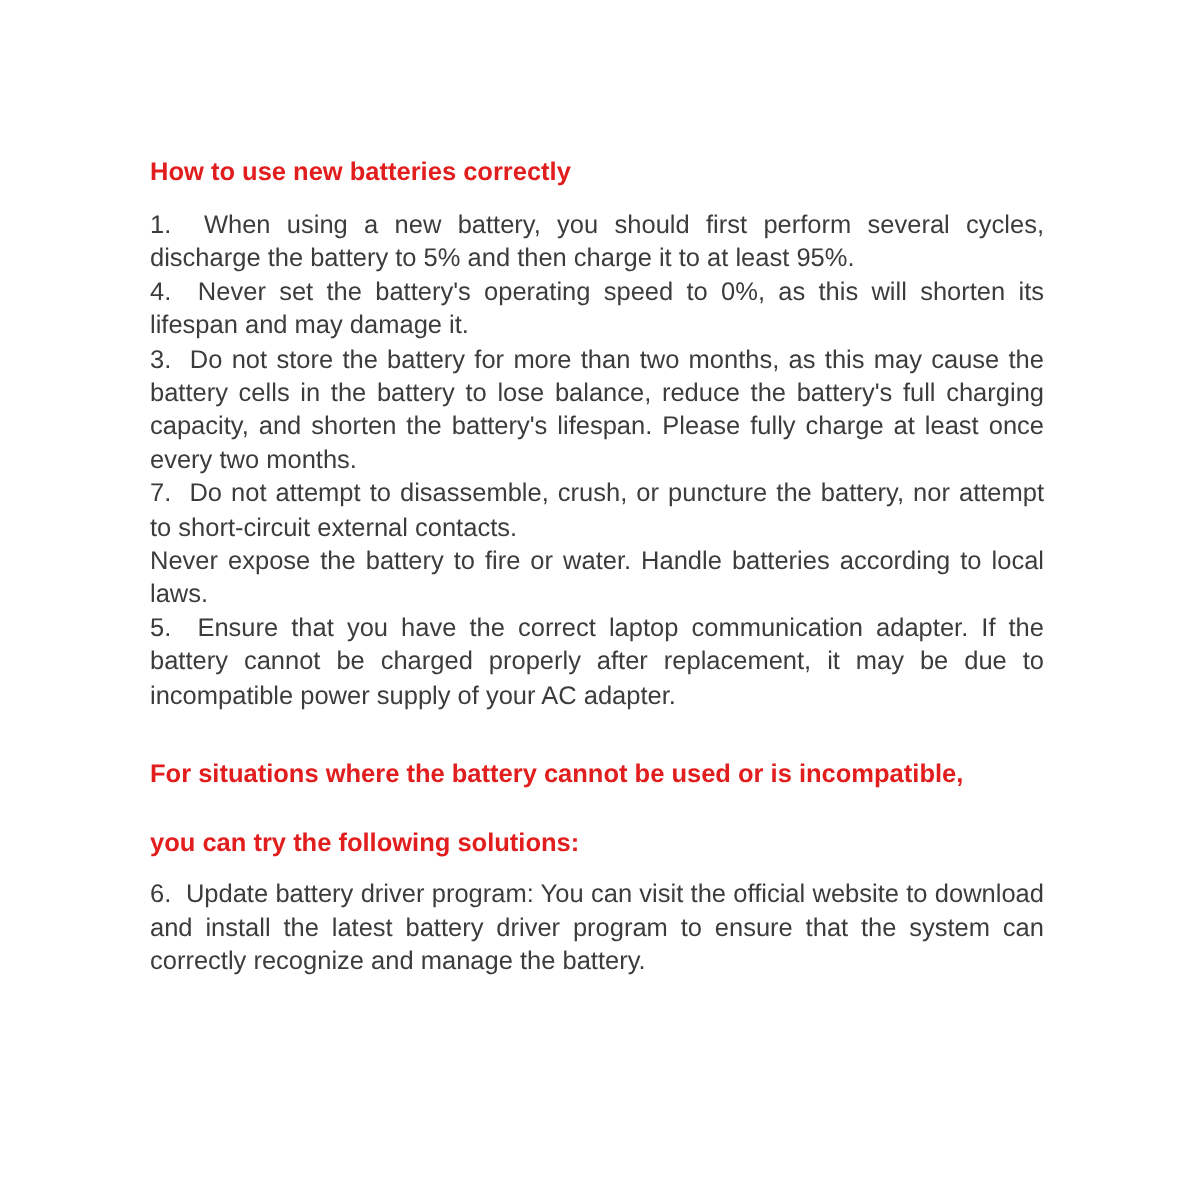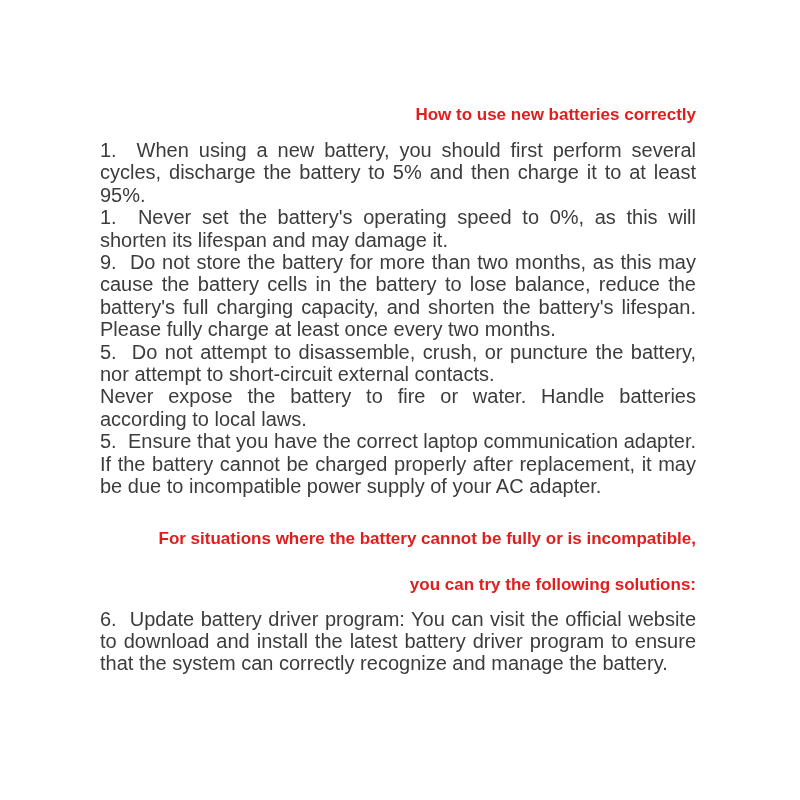--- a/index.html
+++ b/index.html
@@ -22,54 +22,54 @@
   .content {
     position: absolute;
     left: 100px;
     top: 104px;
     width: 596px;
   }
   .red-heading {
     color: #e11d1d;
     font-size: 17px;
     font-weight: bold;
-    text-align: right;
+    text-align: left;
     line-height: 22px;
     margin: 0;
   }
   .title-1 { margin-bottom: 13px; }
   .title-2a { margin-top: 30px; }
   .title-2b { margin-top: 24px; margin-bottom: 12px; }
   .body-text p {
     margin: 0;
     color: #3c3c3c;
-    font-size: 20px;
+    font-size: 17px;
     line-height: 22.4px;
     text-align: justify;
     white-space: pre-wrap;
   }
 </style>
 </head>
 <body>
 
 <div class="page">
   <div class="content">
 
     <h1 class="red-heading title-1">How to use new batteries correctly</h1>
 
     <div class="body-text">
       <p>1.  When using a new battery, you should first perform several cycles, discharge the battery to 5% and then charge it to at least 95%.</p>
-      <p>1.  Never set the battery's operating speed to 0%, as this will shorten its lifespan and may damage it.</p>
-      <p>9.  Do not store the battery for more than two months, as this may cause the battery cells in the battery to lose balance, reduce the battery's full charging capacity, and shorten the battery's lifespan. Please fully charge at least once every two months.</p>
-      <p>5.  Do not attempt to disassemble, crush, or puncture the battery, nor attempt to short-circuit external contacts.</p>
+      <p>4.  Never set the battery's operating speed to 0%, as this will shorten its lifespan and may damage it.</p>
+      <p>3.  Do not store the battery for more than two months, as this may cause the battery cells in the battery to lose balance, reduce the battery's full charging capacity, and shorten the battery's lifespan. Please fully charge at least once every two months.</p>
+      <p>7.  Do not attempt to disassemble, crush, or puncture the battery, nor attempt to short-circuit external contacts.</p>
       <p>Never expose the battery to fire or water. Handle batteries according to local laws.</p>
       <p>5.  Ensure that you have the correct laptop communication adapter. If the battery cannot be charged properly after replacement, it may be due to incompatible power supply of your AC adapter.</p>
     </div>
 
-    <h2 class="red-heading title-2a">For situations where the battery cannot be fully or is incompatible,</h2>
+    <h2 class="red-heading title-2a">For situations where the battery cannot be used or is incompatible,</h2>
 
     <h2 class="red-heading title-2b">you can try the following solutions:</h2>
 
     <div class="body-text">
       <p>6.  Update battery driver program: You can visit the official website to download and install the latest battery driver program to ensure that the system can correctly recognize and manage the battery.</p>
     </div>
 
   </div>
 </div>
 

